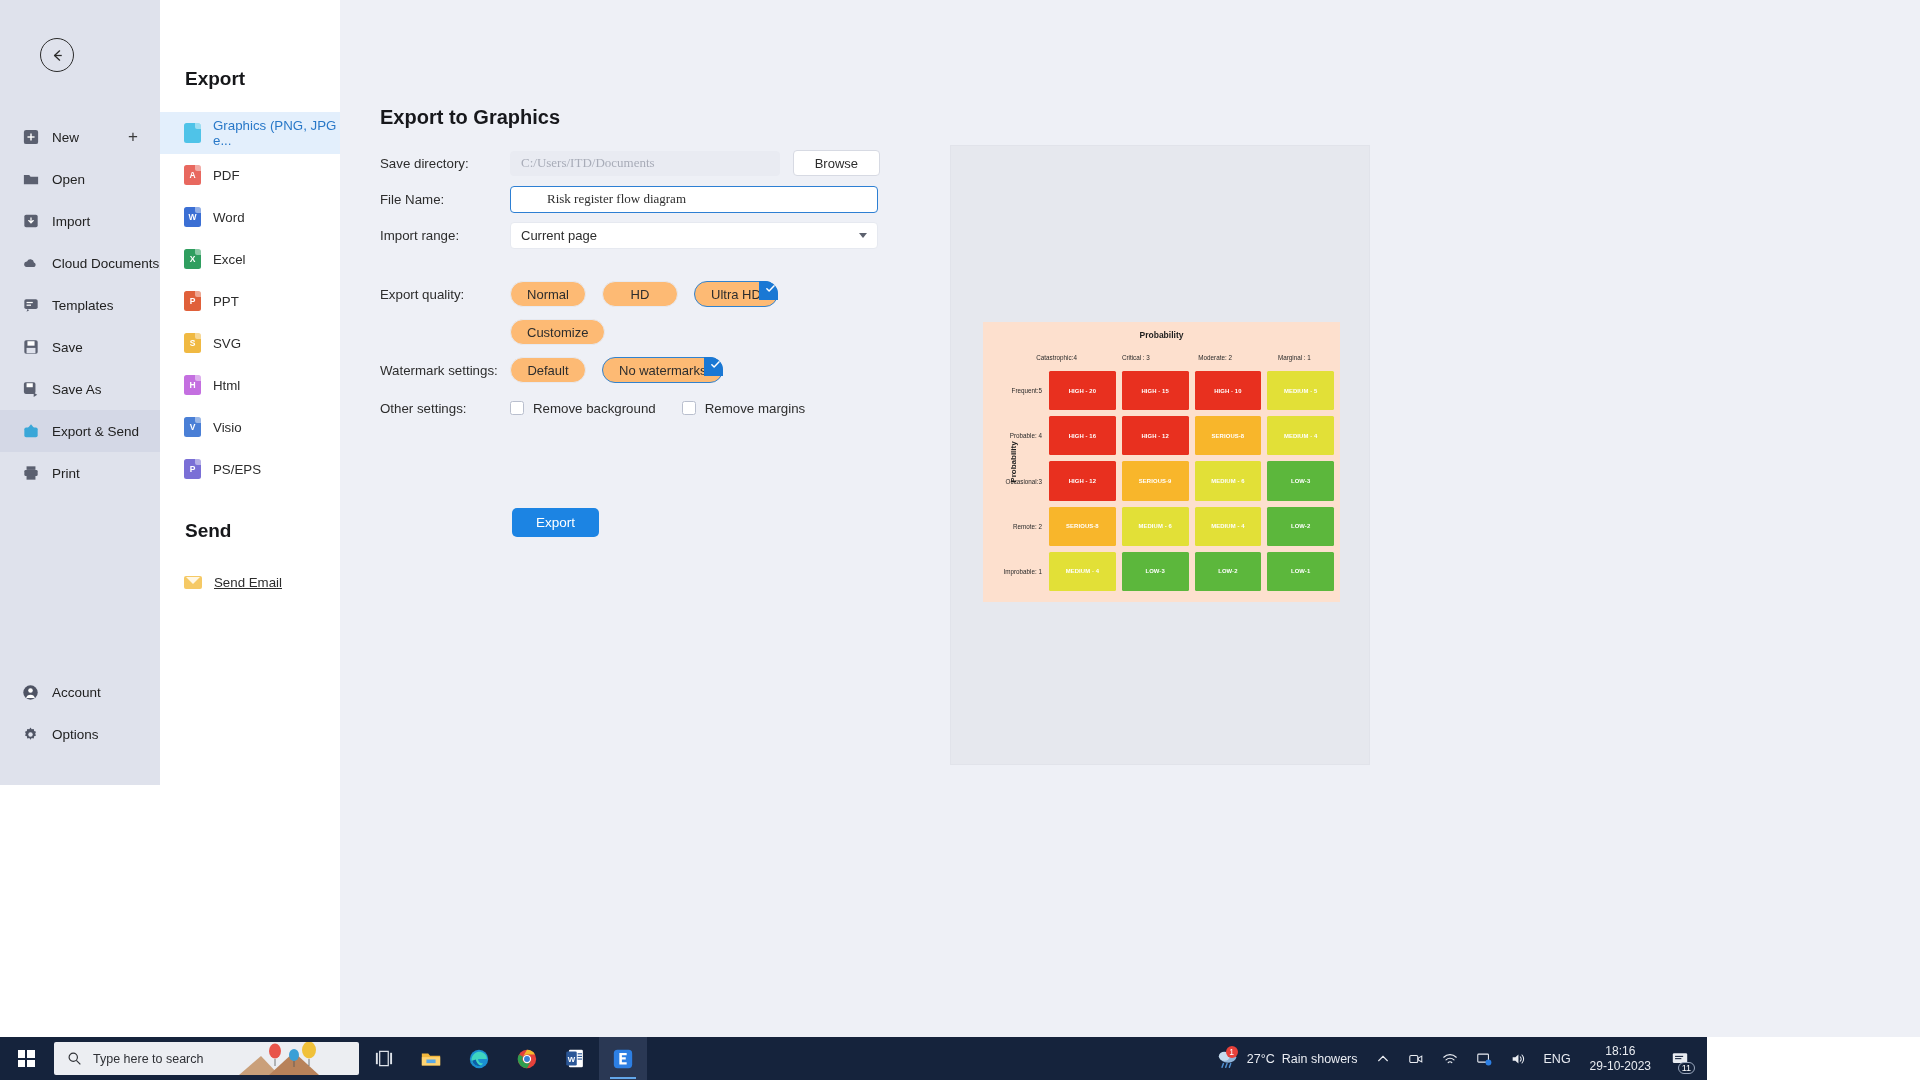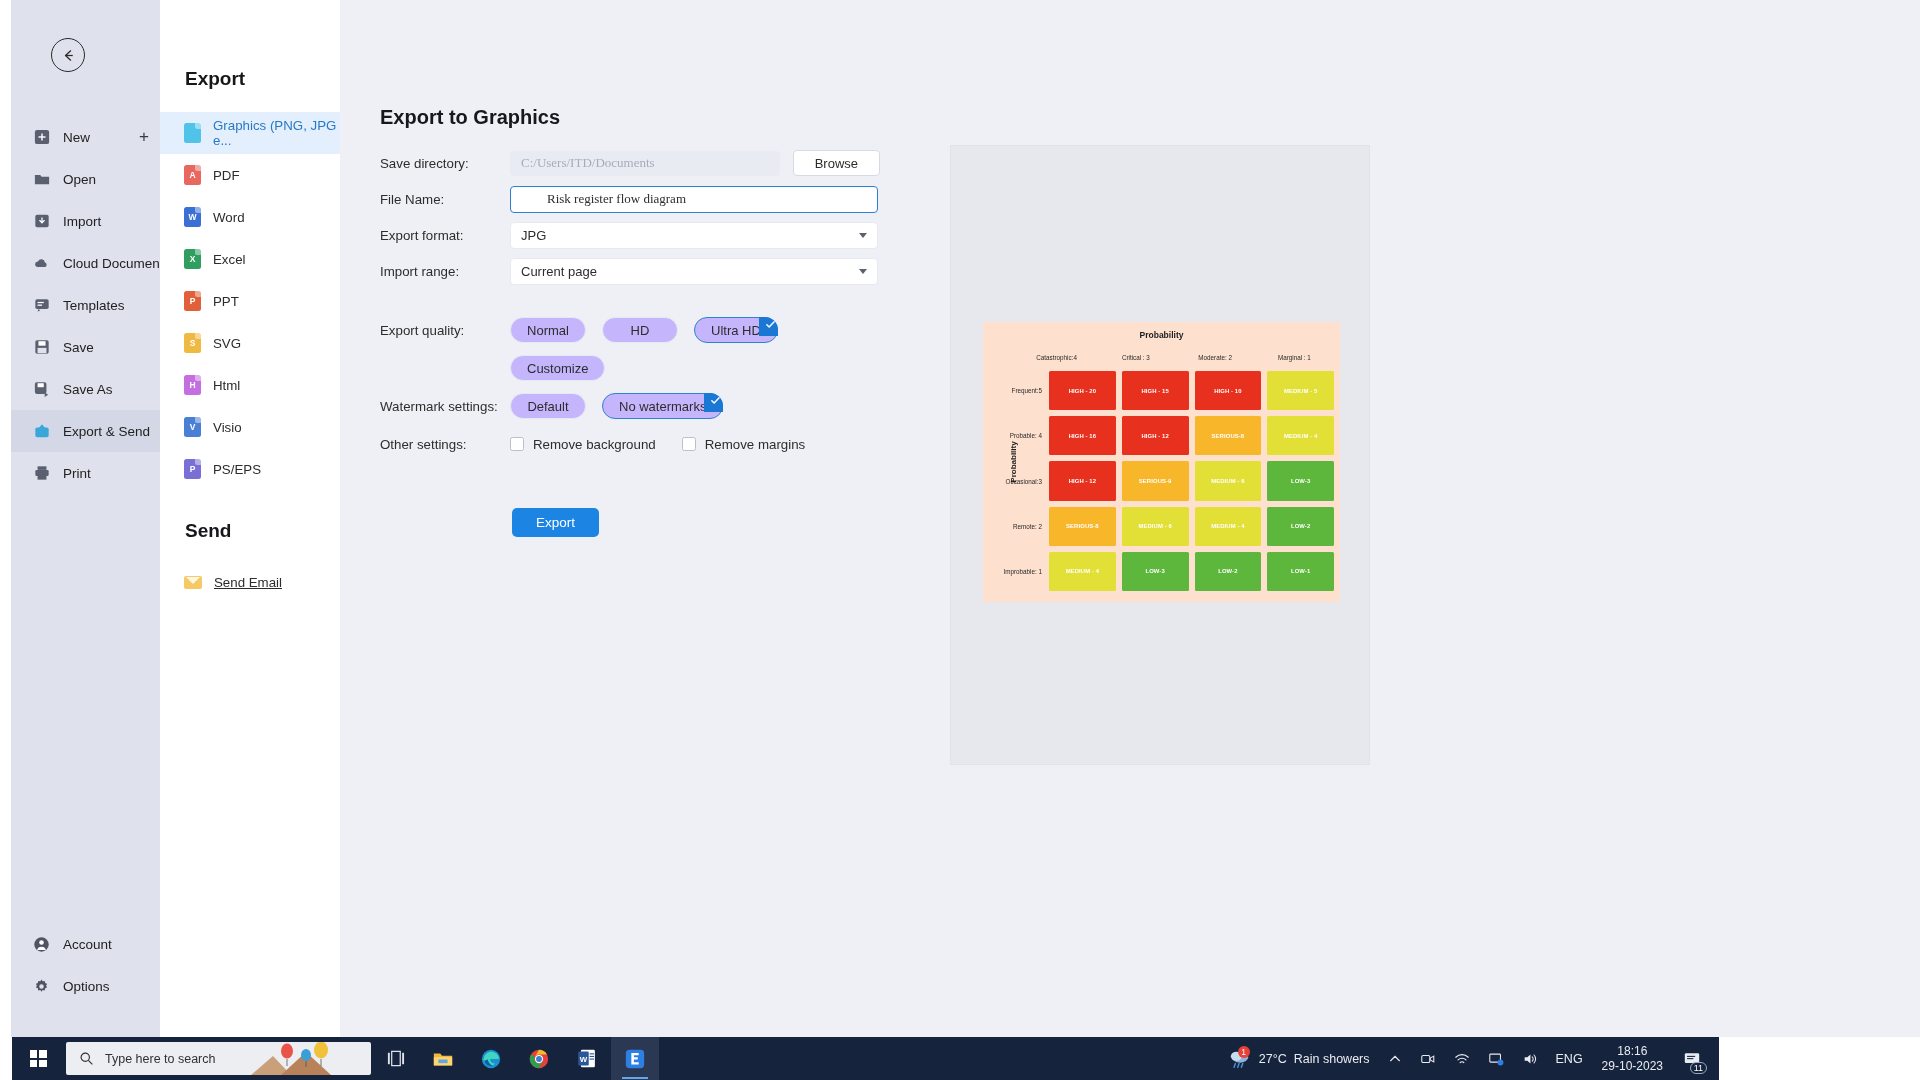--- a/index.html
+++ b/index.html
@@ -43,21 +43,21 @@
   }
 
   
   .icon-strip { position:absolute; right:18px; top:48px; display:flex; align-items:center; gap:4px; }
   .ic { display:flex; align-items:center; gap:2px; padding:4px 3px; color:#5c616e; }
   .caret-sm { width:0;height:0;border-left:3.5px solid transparent;border-right:3.5px solid transparent;border-top:4px solid #6b707c; margin-top:5px;}
   .red-dot { position:absolute; width:7px; height:7px; background:#e8413a; border-radius:50%; margin-left:13px; margin-bottom:15px; }
 
   
   .leftnav {
-    position:absolute; left:11px; top:0; width:160px; height:1037px;
+    position:absolute; left:0; top:0; width:160px; height:785px;
     background:#dfe2ec;
   }
   .back-btn {
     position:absolute; left:40px; top:38px; width:34px; height:34px; border-radius:50%;
     border:1.6px solid #2b2b2b; display:flex; align-items:center; justify-content:center;
     background:#dfe2ec;
   }
   .nav-list { position:absolute; left:0; top:116px; width:160px; }
   .nav-item {
     height:42px; display:flex; align-items:center; padding-left:22px; gap:13px;
@@ -120,21 +120,21 @@
   .field.focused { width:368px; height:27px; border:1.6px solid #2d7fd3;padding-left:36px; }
   .select {
     width:368px; height:27px; background:#fff; border:1px solid #e6e9f0; border-radius:4px;
     display:flex; align-items:center; padding:0 10px; font-size:13px; color:#2d2d2d;
     position:relative; justify-content:space-between;
   }
   .caret { width:0;height:0;border-left:4px solid transparent;border-right:4px solid transparent;border-top:5px solid #5c616e; }
 
   .seg-row { display:flex; align-items:center; height:38px; }
   .seg {
-    height:26px; min-width:76px; padding:0 16px; background:#c4b5fd; border:1px solid #e6e9f0;
+    height:26px; min-width:76px; padding:0 16px; background:#fdba74; border:1px solid #e6e9f0;
     border-radius:13px; font-size:13px; color:#2d2d2d;
     display:flex; align-items:center; justify-content:center; margin-right:16px; position:relative;
   }
   .seg.sel { border:1.4px solid #3182ce; }
   .seg .corner {
     position:absolute; right:-1px; top:-1px; width:19px; height:19px; overflow:hidden;
     border-top-right-radius:13px;
   }
   .seg .corner:before {
     content:""; position:absolute; right:-4px; top:-4px; width:28px; height:28px;
@@ -176,21 +176,21 @@
   .m-row { flex:1; display:flex; align-items:center; }
   .m-rowlabel { width:60px; text-align:right; padding-right:7px; font-size:6.3px; color:#2a2a2a; flex:none; }
   .m-cells { flex:1; display:flex; gap:6px; height:100%; padding:3px 0; }
   .m-cell {
     flex:1; border-radius:1.5px; display:flex; align-items:center; justify-content:center;
     font-size:5.9px; font-weight:bold; color:#ffffff; letter-spacing:.1px;
   }
 
   
   .taskbar {
-    position:absolute; left:12px; bottom:0; width:1707px; height:43px; background:#15233c;
+    position:absolute; left:0; bottom:0; width:1707px; height:43px; background:#15233c;
     display:flex; align-items:center;
   }
   .start { width:52px; height:43px; display:flex; align-items:center; justify-content:center; }
   .start-grid { width:17px; height:17px; display:grid; grid-template-columns:1fr 1fr; grid-template-rows:1fr 1fr; gap:2px; }
   .start-grid i { background:#ffffff; display:block; }
   .tb-search {
     width:305px; height:33px; background:#eceef2; border-radius:2px; display:flex; align-items:center;
     padding-left:13px; gap:11px; position:relative; overflow:hidden; margin-left:2px;
   }
   .tb-search-text { font-size:12.5px; color:#2f3136; }
@@ -468,27 +468,20 @@
         <span class="row-label">Save directory:</span>
         <span class="field readonly">C:/Users/ITD/Documents</span>
         <span class="browse-btn">Browse</span>
       </div>
 
       <div class="row">
         <span class="row-label">File Name:</span>
         <span class="field focused">Risk register flow diagram</span>
       </div>
 
-      <div class="row">
-        <span class="row-label">Export format:</span>
-        <span class="select">
-          <span>JPG</span>
-          <span class="caret"></span>
-        </span>
-      </div>
 
       <div class="row">
         <span class="row-label">Import range:</span>
         <span class="select">
           <span>Current page</span>
           <span class="caret"></span>
         </span>
       </div>
 
       <div style="height:22px"></div>

